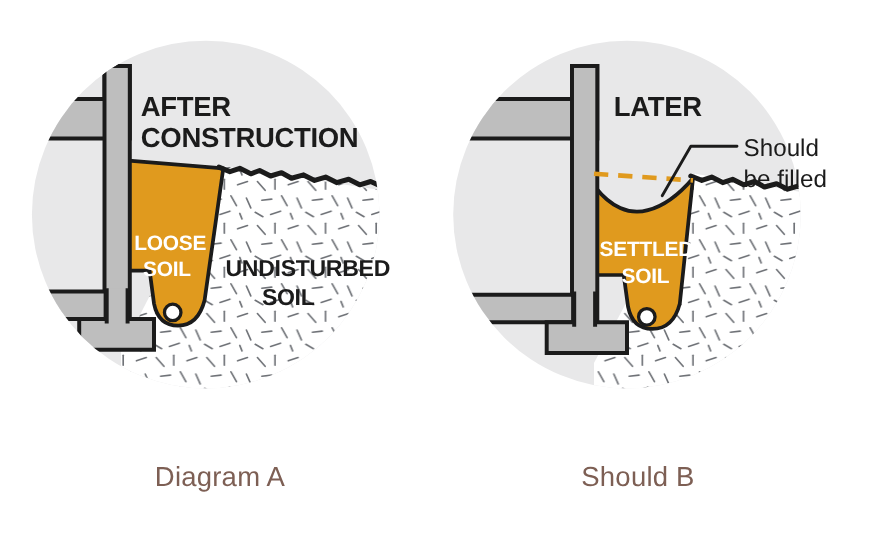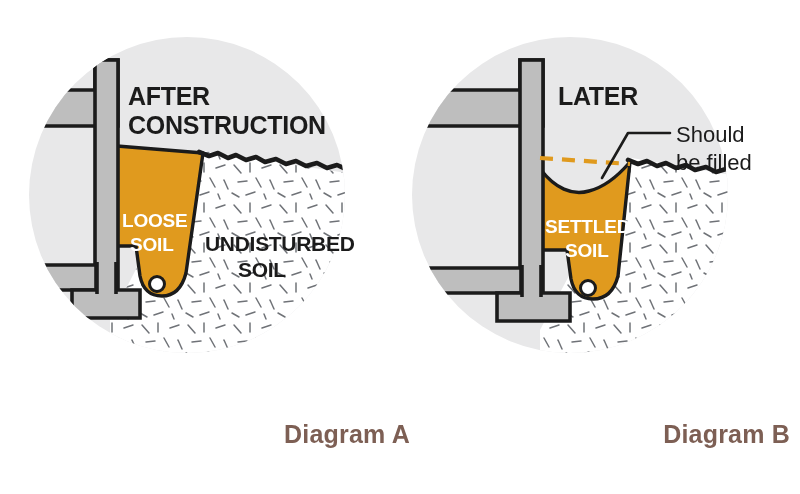--- a/index.html
+++ b/index.html
@@ -34,27 +34,26 @@
     height: 400px;
     position: absolute;
     top: 0;
     left: 0;
   }
   .caption {
     position: absolute;
     top: 420px;
     left: 0;
     width: 400px;
-    text-align: right;
+    text-align: center;
     font-family: "Liberation Sans", sans-serif;
     font-size: 25px;
-    font-weight: 700;
+    font-weight: 400;
     color: #7d5f54;
     letter-spacing: 0.2px;
-    margin-left: 10px;
   }
   text {
     font-family: "Liberation Sans", sans-serif;
   }
   .t-heading {
     font-size: 25px;
     font-weight: bold;
     fill: #1b1b1b;
     letter-spacing: -0.3px;
   }
@@ -215,16 +214,16 @@
 
       <text class="t-heading" x="178" y="105">LATER</text>
 
       <text class="t-callout" x="296" y="142">Should</text>
       <text class="t-callout" x="296" y="170">be filled</text>
 
       <text class="t-soil-white" x="165" y="233">SETTLED</text>
       <text class="t-soil-white" x="185" y="257">SOIL</text>
     </svg>
 
-    <div class="caption">Diagram B</div>
+    <div class="caption">Should B</div>
   </div>
 
 </div>
 
 </body></html>

